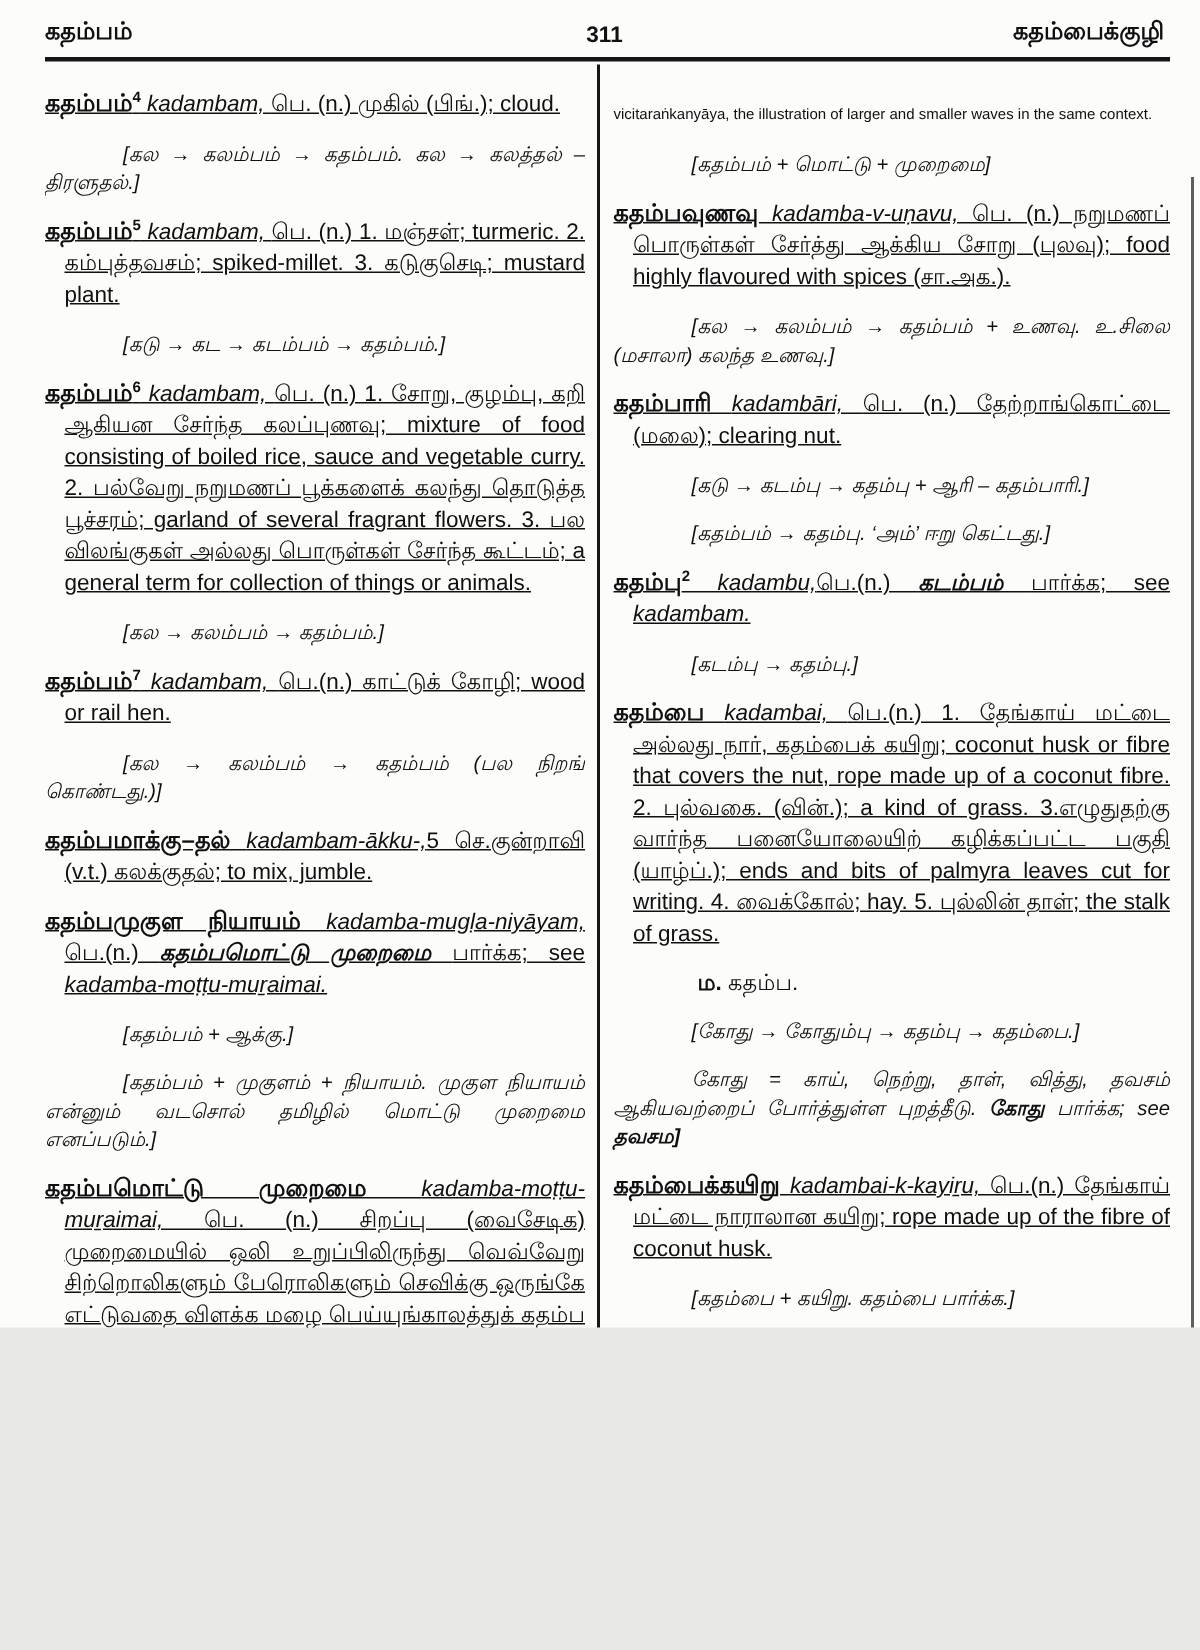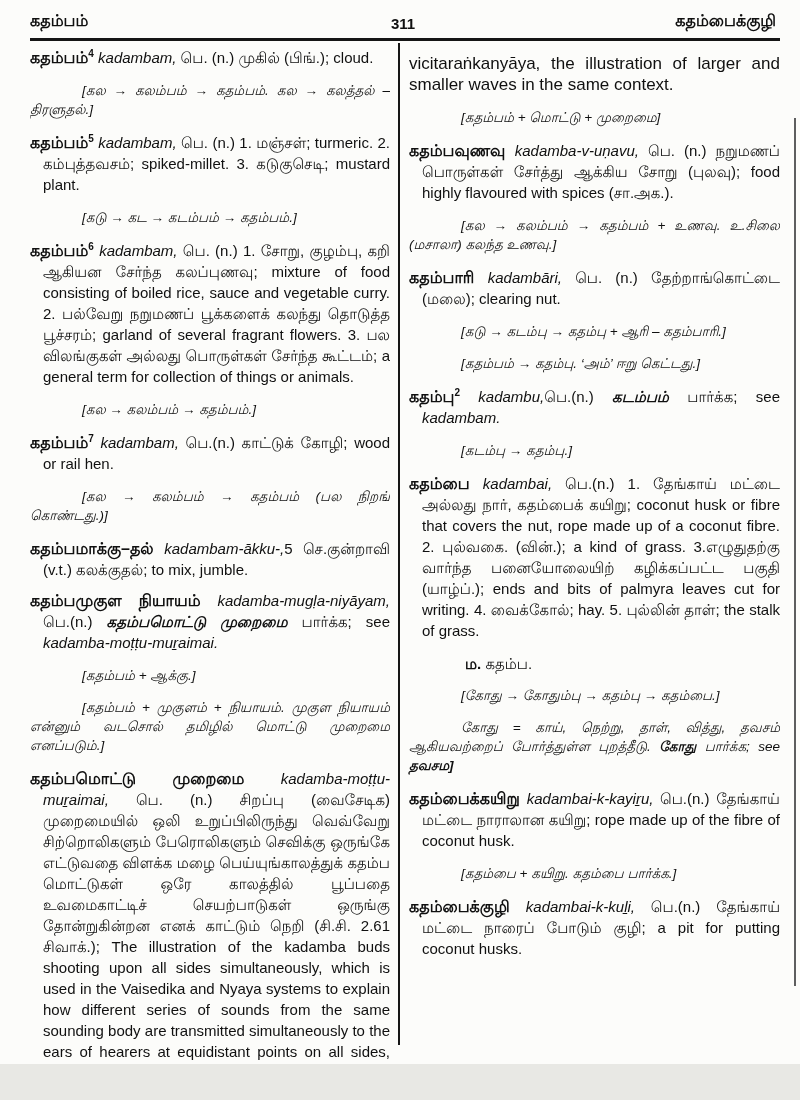--- a/index.html
+++ b/index.html
@@ -4,21 +4,21 @@
 <style>
   html, body { margin: 0; padding: 0; }
   body {
     width: 800px; height: 1100px;
     background: #e8e8e4;
     font-family: "Liberation Sans", "DejaVu Sans", sans-serif;
     color: #101010;
   }
   .page {
     position: relative;
-    width: 800px; height: 1064px;
+    width: 800px; height: 885px;
     background: #fcfcfa;
     overflow: hidden;
     box-sizing: border-box;
   }
   
   .hdr {
     display: flex;
     align-items: flex-end;
     padding: 12px 24px 4px 30px;
     font-weight: bold;
@@ -56,26 +56,28 @@
     opacity: .75;
   }
   
   .blk { margin: 0 0 10px 0; }
   .blk-entry {
     font-size: 15px;
     line-height: 21px;
     text-align: justify;
     padding-left: 13px;
     text-indent: -13px;
+    margin-top: 12px;
+    text-decoration: underline;
   }
   .blk-cont {
-    font-size: 17px;
+    font-size: 10px;
     line-height: 21px;
     text-align: justify;
-    margin-top: 6px;
+    margin-top: 19px;
   }
   .blk-etym {
     font-size: 13.5px;
     line-height: 19px;
     font-style: italic;
     text-align: justify;
     text-indent: 52px;
     margin: 13px 0;
   }
   .blk-note {

